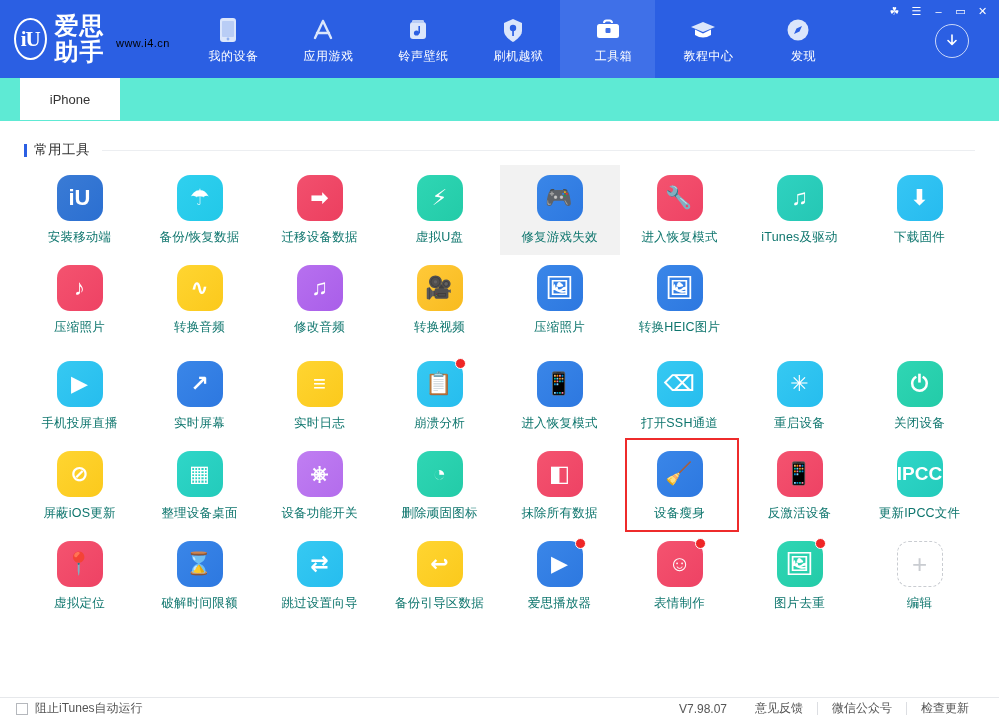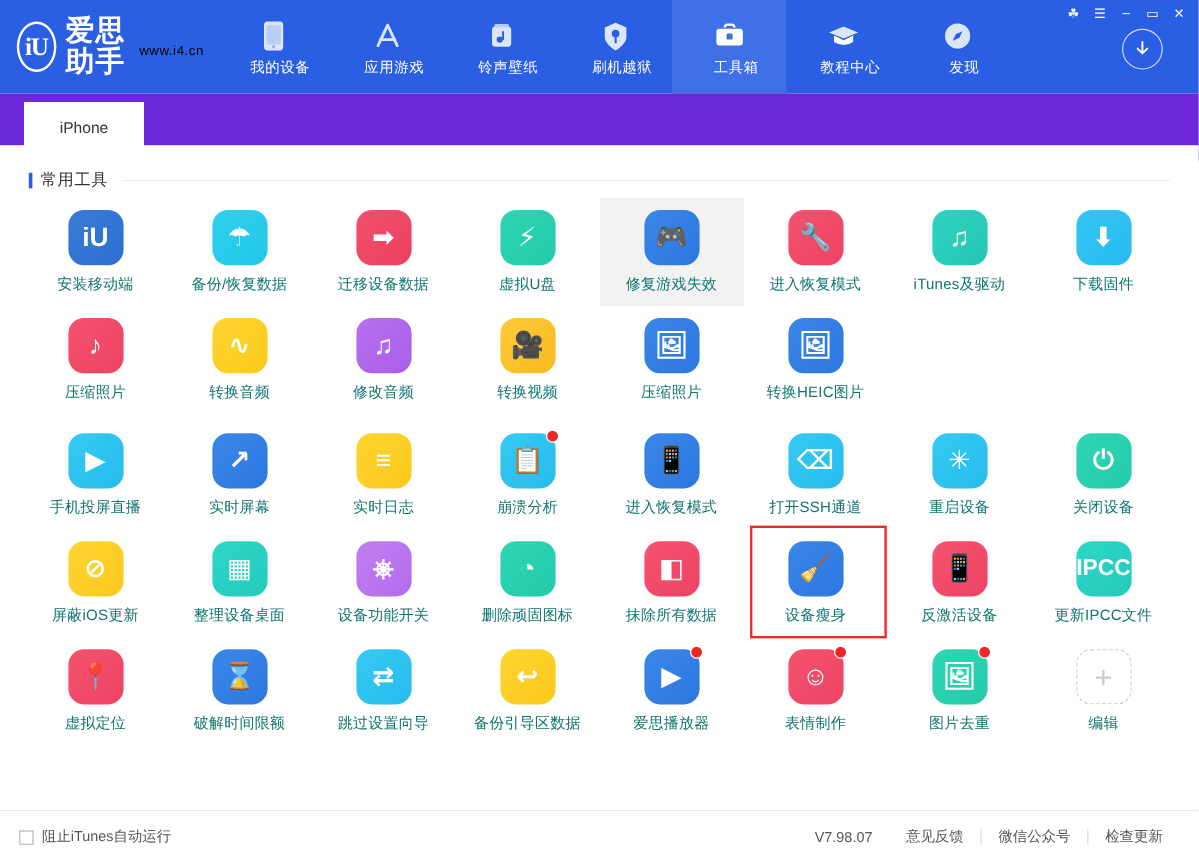--- a/index.html
+++ b/index.html
@@ -62,23 +62,23 @@
   .dl-btn {
     position: absolute; right: 30px; top: 24px;
     width: 34px; height: 34px; border-radius: 50%;
     border: 1.5px solid rgba(255,255,255,.75);
     display: flex; align-items: center; justify-content: center;
     cursor: pointer;
   }
 
   
   .tabbar {
-    height: 57px; background: #6d28d9;
+    height: 57px; background: #5eead4;
     border-bottom: 1px solid #e2e4e8;
-    display: flex; align-items: center;
+    display: flex; align-items: flex-start;
     position: relative;
   }
   .tabbar::after{
     content:""; position:absolute; left:0; right:0; bottom:0; height:1px; background:#dfe1e5;
   }
   .tab {
     height: 42px; min-width: 100px; padding: 0 22px;
     display: flex; align-items: center; justify-content: center;
     font-size: 13px; color: #333; cursor: pointer;
     background: #ffffff;
@@ -138,21 +138,21 @@
     background: #ef2626; border: 1.5px solid #fff;
   }
   .cell-label {
     margin-top: 8px; font-size: 12.5px; color: #0f766e;
     letter-spacing: .2px; white-space: nowrap;
   }
 
   
   .statusbar {
     position: absolute; left: 0; right: 0; bottom: 0;
-    height: 44px; background: #ffffff;
+    height: 22px; background: #ffffff;
     border-top: 1px solid #e6e8eb;
     display: flex; align-items: center;
     padding: 0 16px;
     font-size: 12px; color: #555;
   }
   .sb-left { display: flex; align-items: center; gap: 7px; cursor: pointer; }
   .sb-check {
     width: 12px; height: 12px; border: 1px solid #b5b8bd; background:#fff;
   }
   .sb-right { margin-left: auto; display: flex; align-items: center; gap: 0; text-align: right; }

